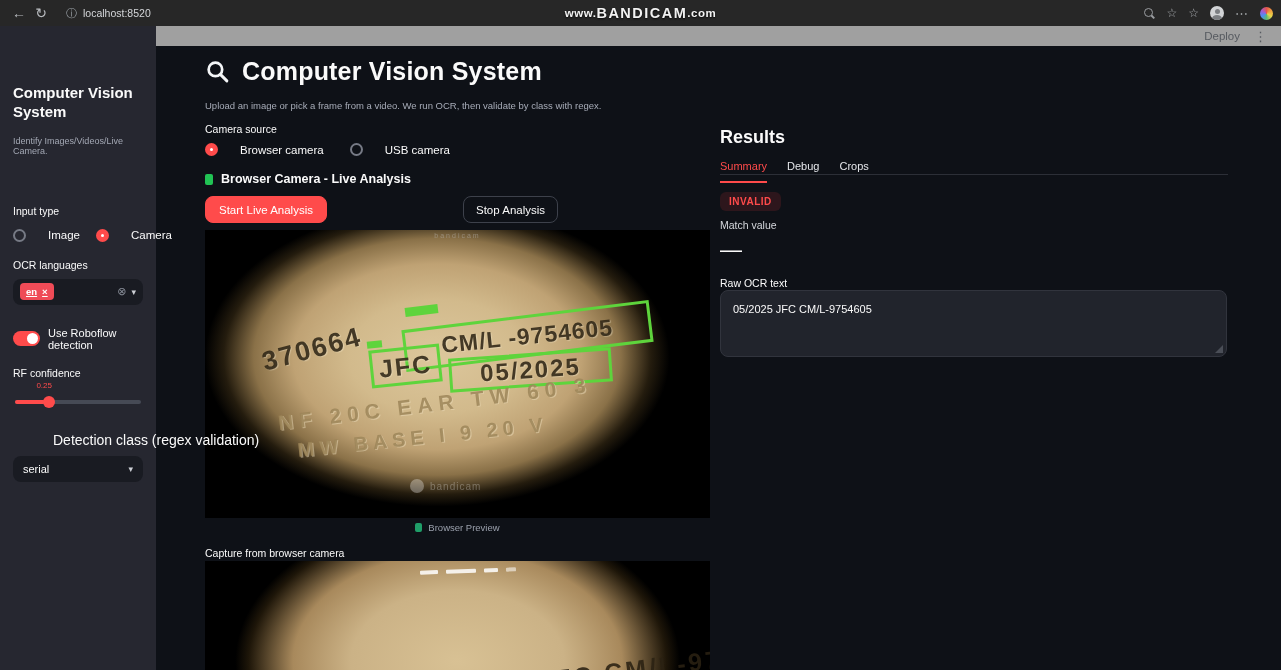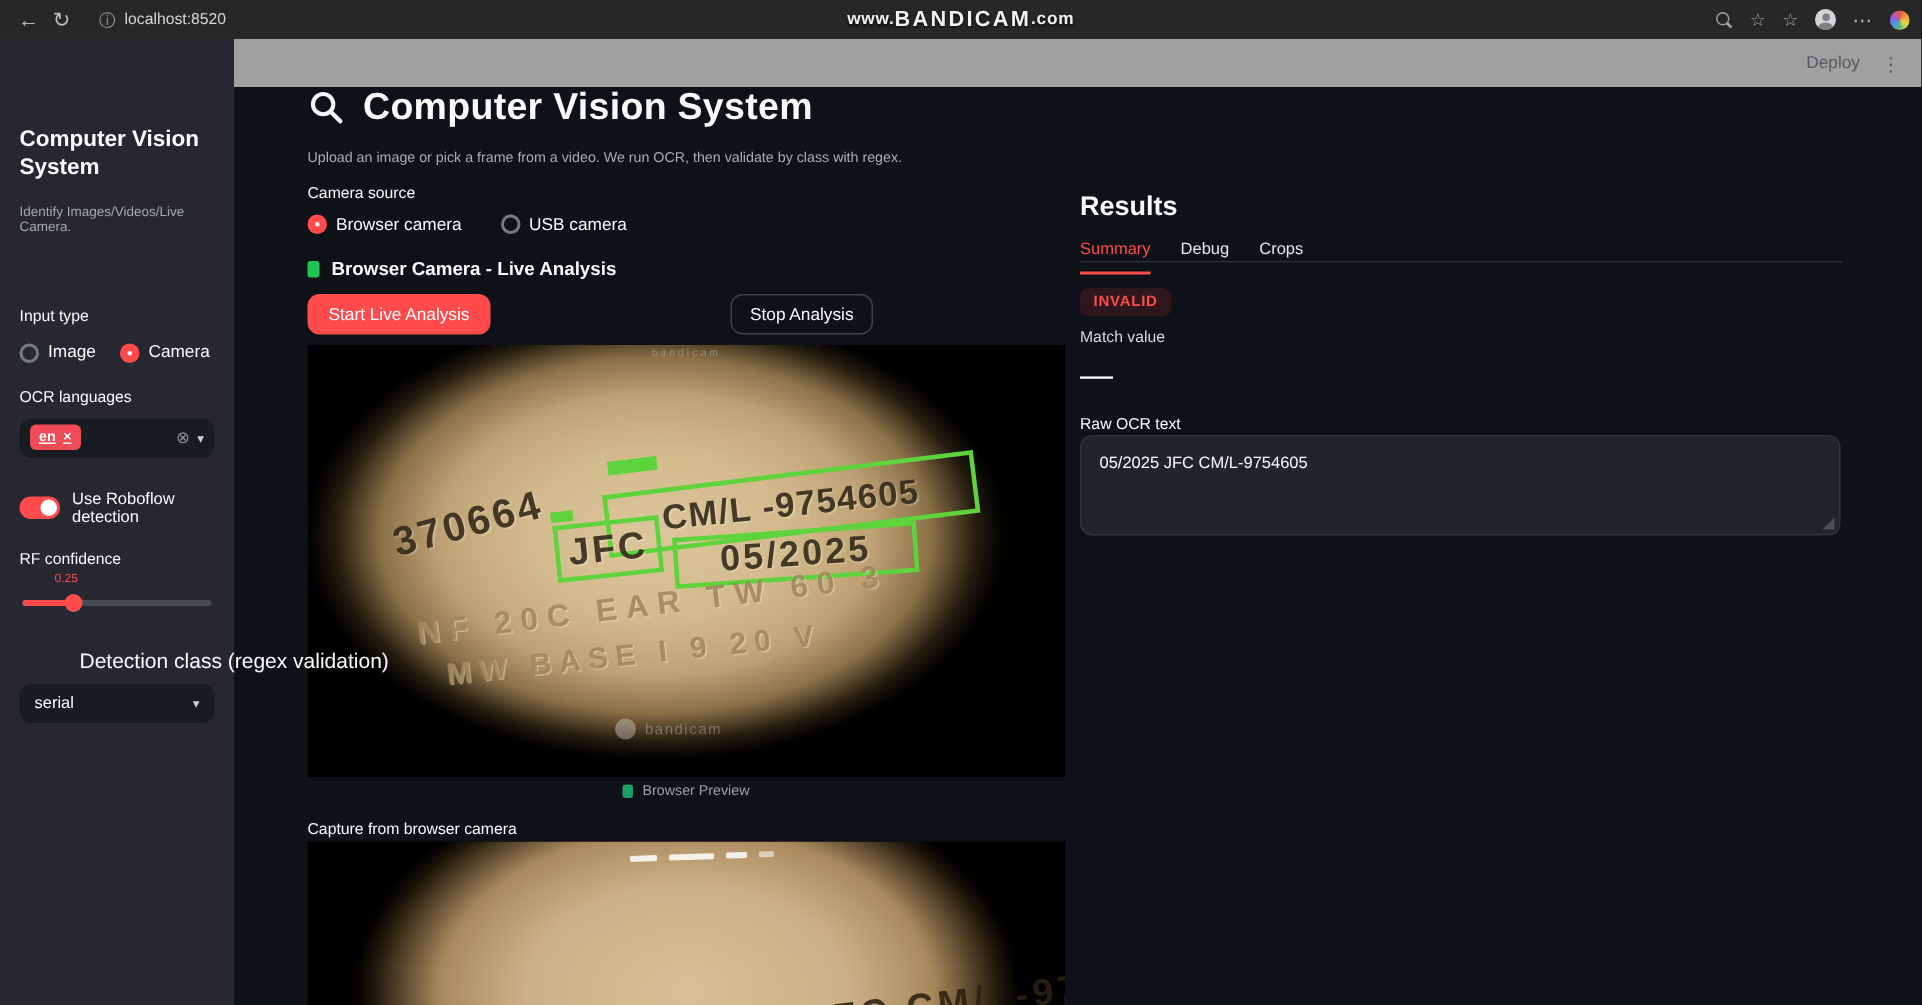--- a/index.html
+++ b/index.html
@@ -20,31 +20,31 @@
   .zoom-glass::before { content:""; position:absolute; left:0; top:0; width:7px; height:7px; border:1.5px solid #9a9da1; border-radius:50%; }
   .zoom-glass::after { content:""; position:absolute; left:7px; top:8px; width:4px; height:1.5px; background:#9a9da1; transform:rotate(45deg); }
   .star-ic { color:#a7aaae; font-size:12px; }
   .avatar { width:14px; height:14px; border-radius:50%; background:#d2d4d6; position:relative; overflow:hidden; }
   .avatar::before { content:""; position:absolute; left:4.5px; top:2.5px; width:5px; height:5px; border-radius:50%; background:#7c7f83; }
   .avatar::after { content:""; position:absolute; left:2px; top:8.5px; width:10px; height:7px; border-radius:50%; background:#7c7f83; }
   .dots-ic { color:#b4b7ba; font-size:13px; letter-spacing:1px; }
   .wheel-ic { width:13px; height:13px; border-radius:50%; background:conic-gradient(#e5554e,#f0a13e,#ead54a,#5bb974,#4e8df5,#a45bd1,#e5554e); }
 
   
-  .app-band { left:156px; top:26px; width:1125px; height:32px; background:#a0a0a0; display:flex; align-items:center; justify-content:flex-end; gap:14px; padding-right:14px; z-index:10; }
+  .app-band { left:156px; top:26px; width:1125px; height:20px; background:#a0a0a0; display:flex; align-items:center; justify-content:flex-end; gap:14px; padding-right:14px; z-index:10; }
   .deploy-label { color:#565a60; font-size:11.5px; }
   .kebab { color:#565a60; font-size:13px; cursor:pointer; }
 
   
   .sidebar { left:0; top:26px; width:156px; height:644px; background:#262730; padding:14px 13px; z-index:20; }
   .sb-title { font-size:15px; font-weight:bold; line-height:1.25; margin-top:44px; }
   .sb-sub { font-size:9px; color:#a3a8b4; margin-top:14px; }
   .sb-label { font-size:10.5px; color:#fafafa; margin-top:0; }
   .radio-row { display:flex; align-items:center; gap:16px; margin-top:12px; }
-  .radio-opt { display:flex; align-items:center; gap:6px; font-size:11.5px; cursor:pointer; }
+  .radio-opt { display:flex; align-items:center; gap:22px; font-size:11.5px; cursor:pointer; }
   .radio-dot { width:13px; height:13px; border-radius:50%; border:2px solid #767a85; background:transparent; position:relative; flex:0 0 auto; }
   .radio-dot.checked { border-color:#ff4b4b; background:#ff4b4b; }
   .radio-dot.checked::after { content:""; position:absolute; left:3px; top:3px; width:3px; height:3px; border-radius:50%; background:#fff; }
   .multiselect { margin-top:8px; height:26px; background:#191b22; border-radius:8px; display:flex; align-items:center; padding:0 7px; gap:5px; cursor:pointer; }
   .chip { background:#ef4b57; color:#fff; border-radius:4px; font-size:9.5px; font-weight:bold; padding:3px 6px; display:flex; align-items:center; gap:5px;text-decoration:underline; }
   .chip-x { font-weight:bold; cursor:pointer; }
   .ms-clear { margin-left:auto; color:#8b909b; font-size:11px; cursor:pointer; }
   .ms-chev { color:#cdd0d6; font-size:9px; cursor:pointer; }
   .toggle-row { display:flex; align-items:center; gap:8px; margin-top:22px; }
   .toggle { width:27px; height:15px; border-radius:8px; background:#ff4b4b; position:relative; cursor:pointer; flex:0 0 auto; }
@@ -62,21 +62,21 @@
   .h1-row { left:205px; top:57px; display:flex; align-items:center; gap:12px; }
   .h1-title { font-size:25px; font-weight:bold; letter-spacing:.2px; }
   .desc { left:205px; top:100px; font-size:9.5px; color:#a7acb8; }
   .lbl { font-size:10.5px; color:#fafafa; }
   .cam-src-lbl { left:205px; top:123px; }
   .main-radio-row { left:205px; top:143px; display:flex; gap:26px; }
   .live-row { left:205px; top:172px; display:flex; align-items:center; gap:8px; }
   .green-sq { width:8px; height:11px; border-radius:2px; background:#21c354; }
   .live-title { font-size:12.5px; font-weight:bold; }
   .btn-start { left:205px; top:196px; height:27px; padding:0 13px; background:#ff4b4b; border:1px solid #ff4b4b; border-radius:8px; color:#fff; font-size:11.5px; display:flex; align-items:center; cursor:pointer; }
-  .btn-stop { left:463px; top:196px; height:27px; padding:0 12px; background:transparent; border:1px solid #3d414b; border-radius:8px; color:#fafafa; font-size:11.5px; display:flex; align-items:center; cursor:pointer;margin-left:24px; }
+  .btn-stop { left:463px; top:196px; height:27px; padding:0 12px; background:transparent; border:1px solid #3d414b; border-radius:8px; color:#fafafa; font-size:11.5px; display:flex; align-items:center; cursor:pointer; }
 
   
   .cam1 { left:205px; top:230px; width:505px; height:288px; background:#030303; overflow:hidden; }
   .cam1-blob { position:absolute; inset:0; background:radial-gradient(ellipse 46% 52% at 46% 44%, #dcc79c 0%, #d2ba8c 38%, #bfa274 62%, #8a7148 79%, #241c0e 92%, #000 100%); }
   .wm-top { position:absolute; left:0; right:0; top:2px; text-align:center; font-size:7px; color:rgba(190,190,190,.45); letter-spacing:2px; }
   .stamp { position:absolute; font-weight:bold; color:rgba(46,36,20,.88); text-shadow:1px 1px 1px rgba(255,245,220,.35); white-space:nowrap; }
   .num-left { left:56px; top:104px; font-size:27px; transform:rotate(-15deg); letter-spacing:2px; }
   .gbox { position:absolute; border:3px solid #5ed43c; display:flex; align-items:center; justify-content:center; }
   .gtab { position:absolute; background:#5ed43c; }
   .box-serial { left:198px; top:85px; width:249px; height:42px; transform:rotate(-7deg); }

